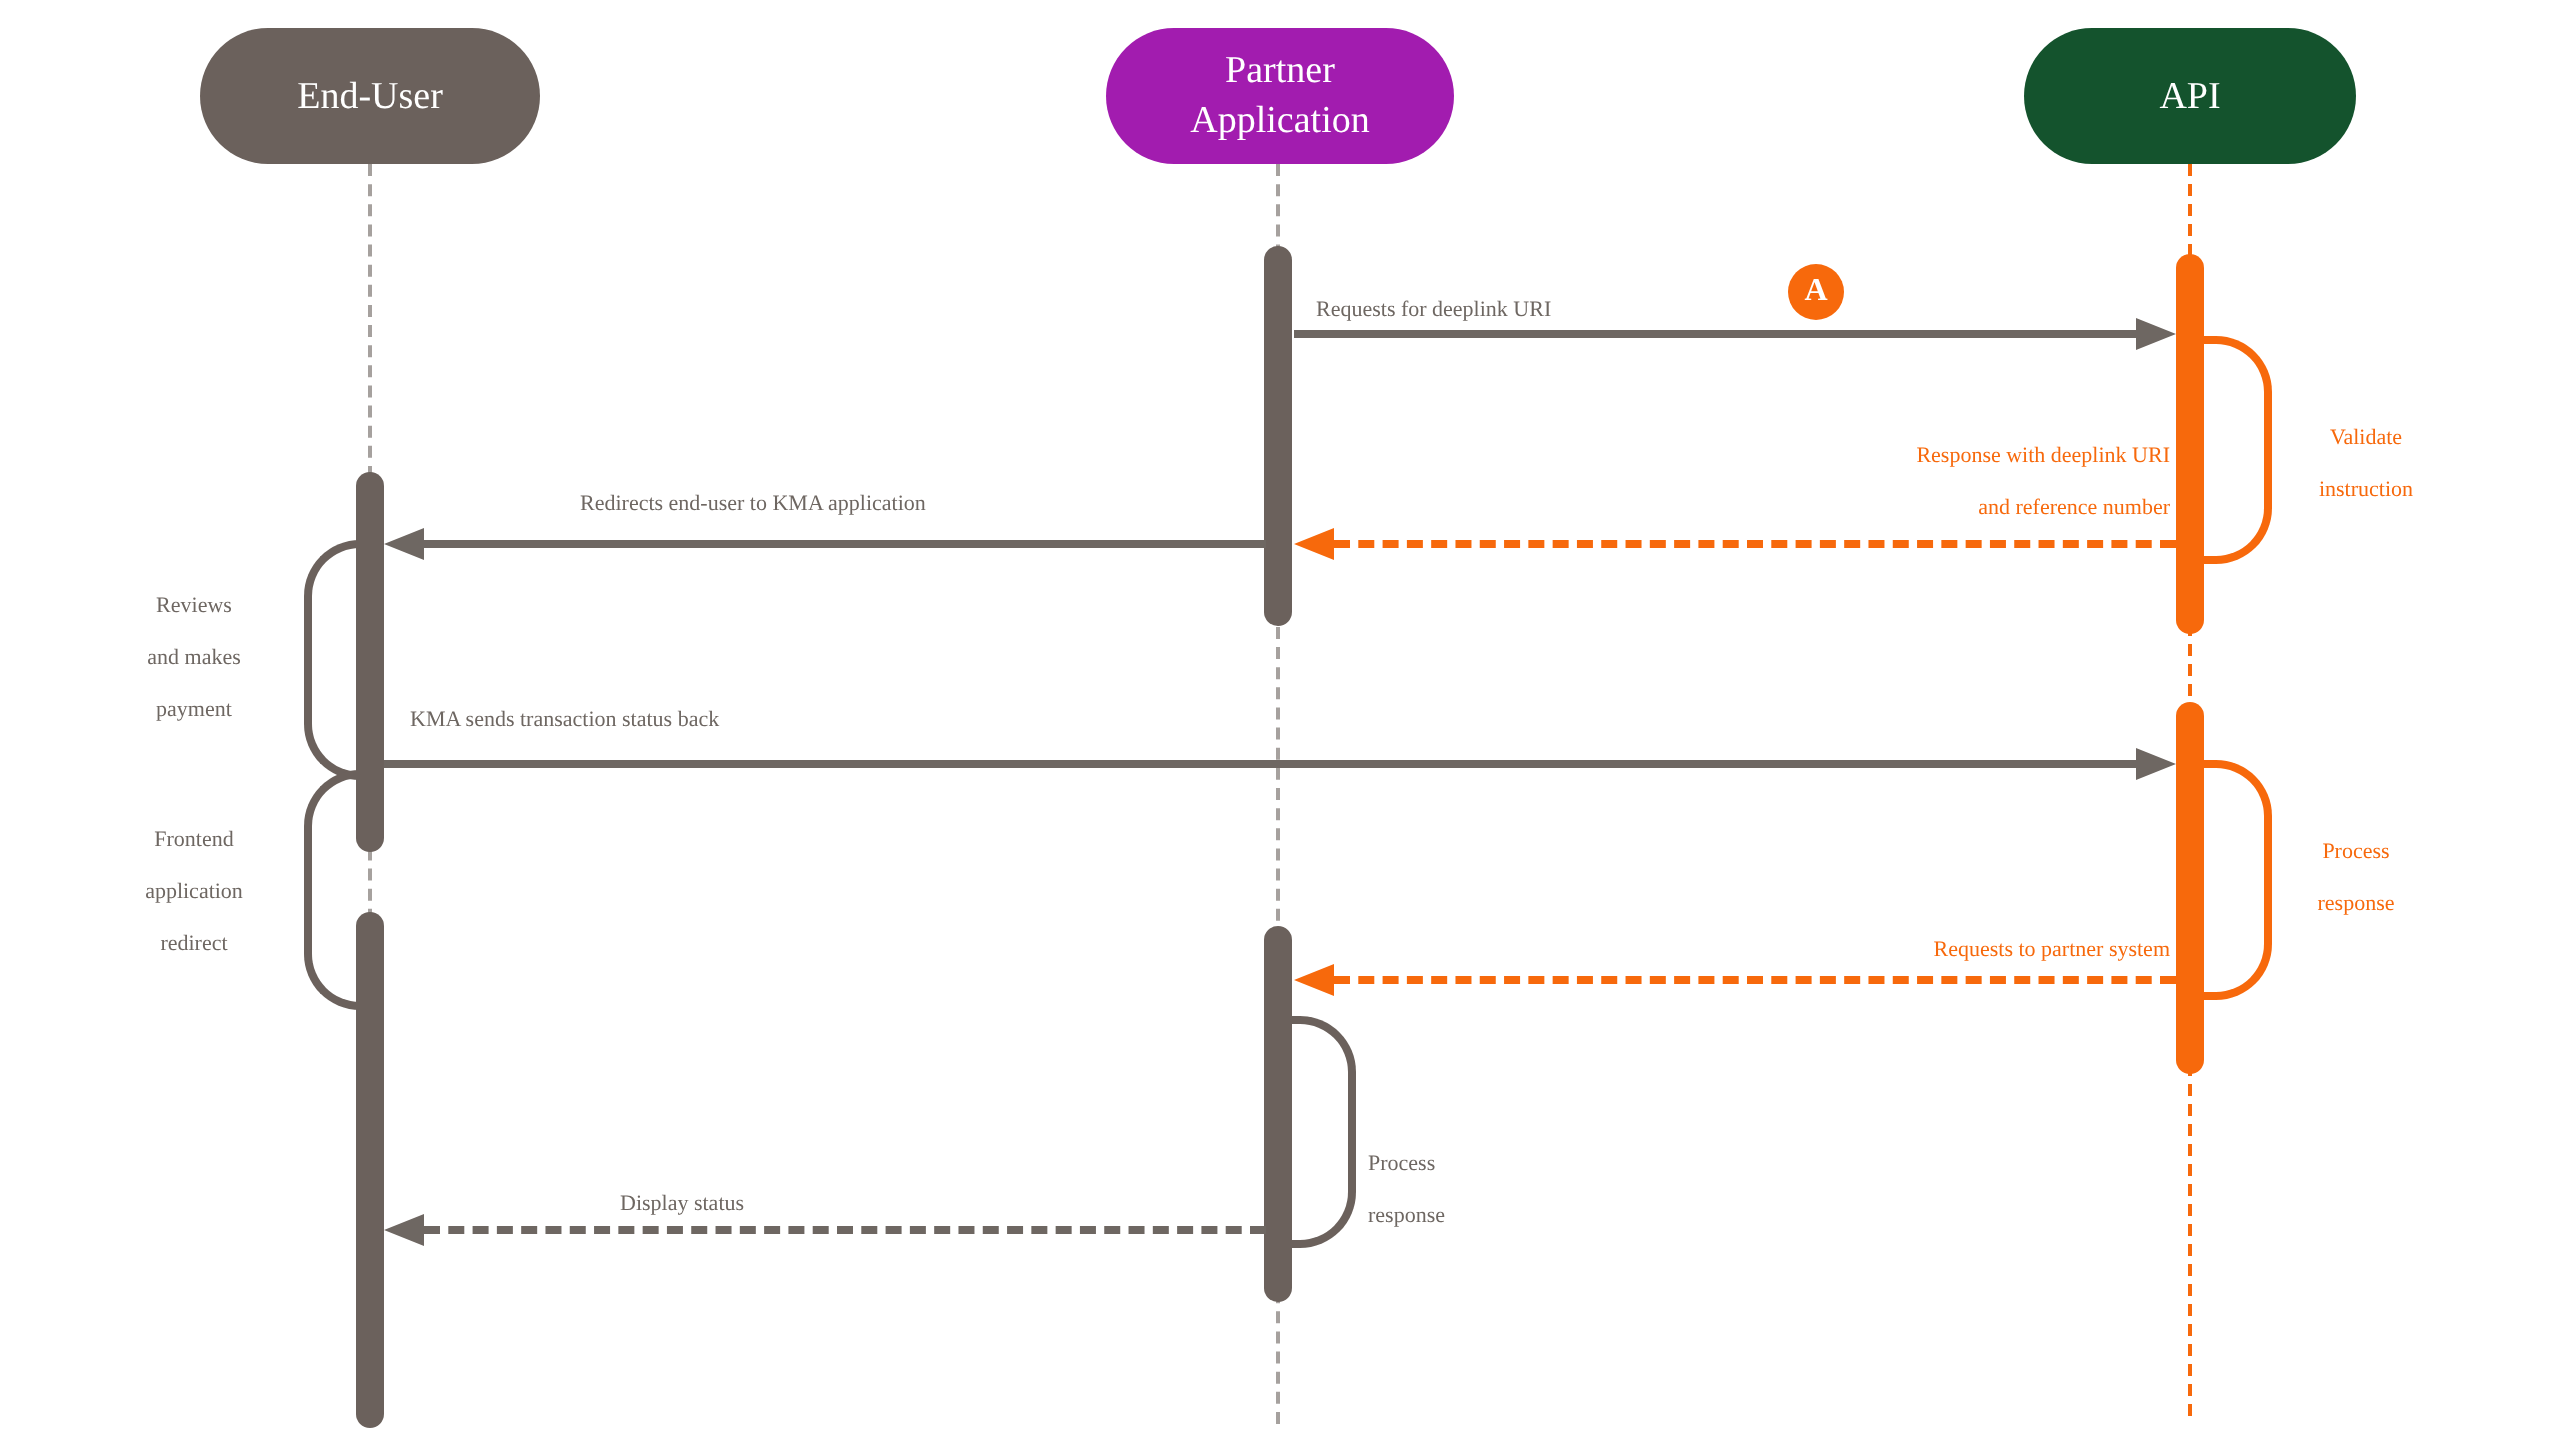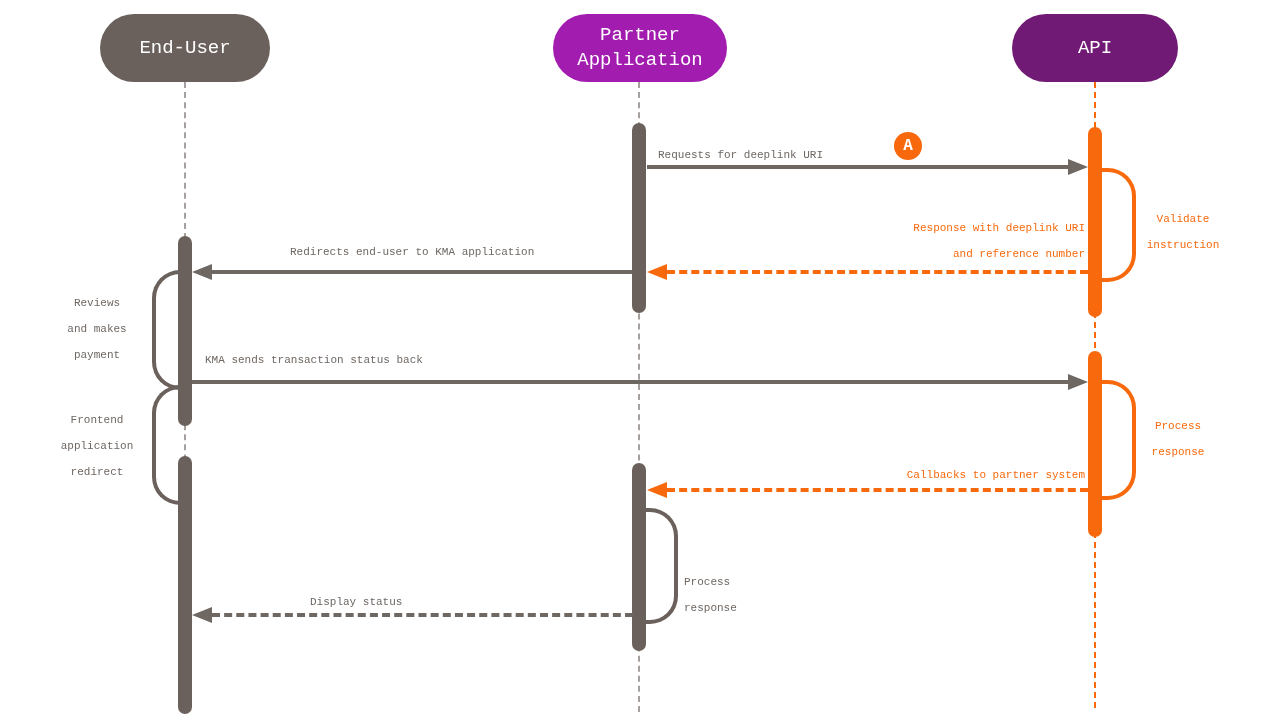--- a/index.html
+++ b/index.html
@@ -1,30 +1,30 @@
 <!DOCTYPE html>
 <html><head>
 <meta charset="utf-8">
 <style>
   html,body { margin:0; padding:0; background:#ffffff; }
   .canvas {
     position:relative; width:1280px; height:720px; background:#ffffff;
-    font-family:Liberation Mono, monospace; overflow:hidden;
+    font-family:Liberation Serif, serif; overflow:hidden;
   }
 
   
   .actor {
     position:absolute; height:68px; border-radius:34px;
     display:flex; align-items:center; justify-content:center;
     color:#ffffff; font-size:19px; line-height:25px; text-align:center;
     white-space:pre-line; z-index:6;
   }
   #actor-enduser { left:100px; top:14px; width:170px; background:#6B615C; }
   #actor-partner { left:553px; top:14px; width:174px; background:#a21caf; }
-  #actor-api     { left:1012px; top:14px; width:166px; background:#701a75;text-align:center; }
+  #actor-api     { left:1012px; top:14px; width:166px; background:#14532d;text-align:center; }
 
   
   .lifeline { position:absolute; top:82px; width:0; border-left:2px dashed #A6A19E; z-index:1; }
   #lifeline-enduser { left:184px; height:630px; }
   #lifeline-partner { left:638px; height:630px; }
   #lifeline-api     { left:1094px; height:626px; border-left-color:#F7690C; }
 
   
   .bar { position:absolute; width:14px; border-radius:7px; z-index:3; }
   .bar-gray   { background:#6B615C; }
@@ -146,21 +146,21 @@
   <div class="shaft s-dash-g" id="shaft-display"></div>
   <div class="head head-left-gray" id="head-display"></div>
 
   <div class="label nowrap" id="label-request">Requests for deeplink URI</div>
   <div class="badge" id="badge-request">A</div>
 
   <div class="label label-orange" id="label-response">Response with deeplink URI
 and reference number</div>
   <div class="label nowrap" id="label-redirect">Redirects end-user to KMA application</div>
   <div class="label nowrap" id="label-kma">KMA sends transaction status back</div>
-  <div class="label label-orange nowrap" id="label-callbacks">Callbacks to partner system</div>
+  <div class="label label-orange nowrap" id="label-callbacks">Requests to partner system</div>
   <div class="label nowrap" id="label-display">Display status</div>
 
   <div class="label label-orange" id="label-validate">Validate
 instruction</div>
   <div class="label" id="label-reviews">Reviews
 and makes
 payment</div>
   <div class="label" id="label-frontend">Frontend
 application
 redirect</div>

